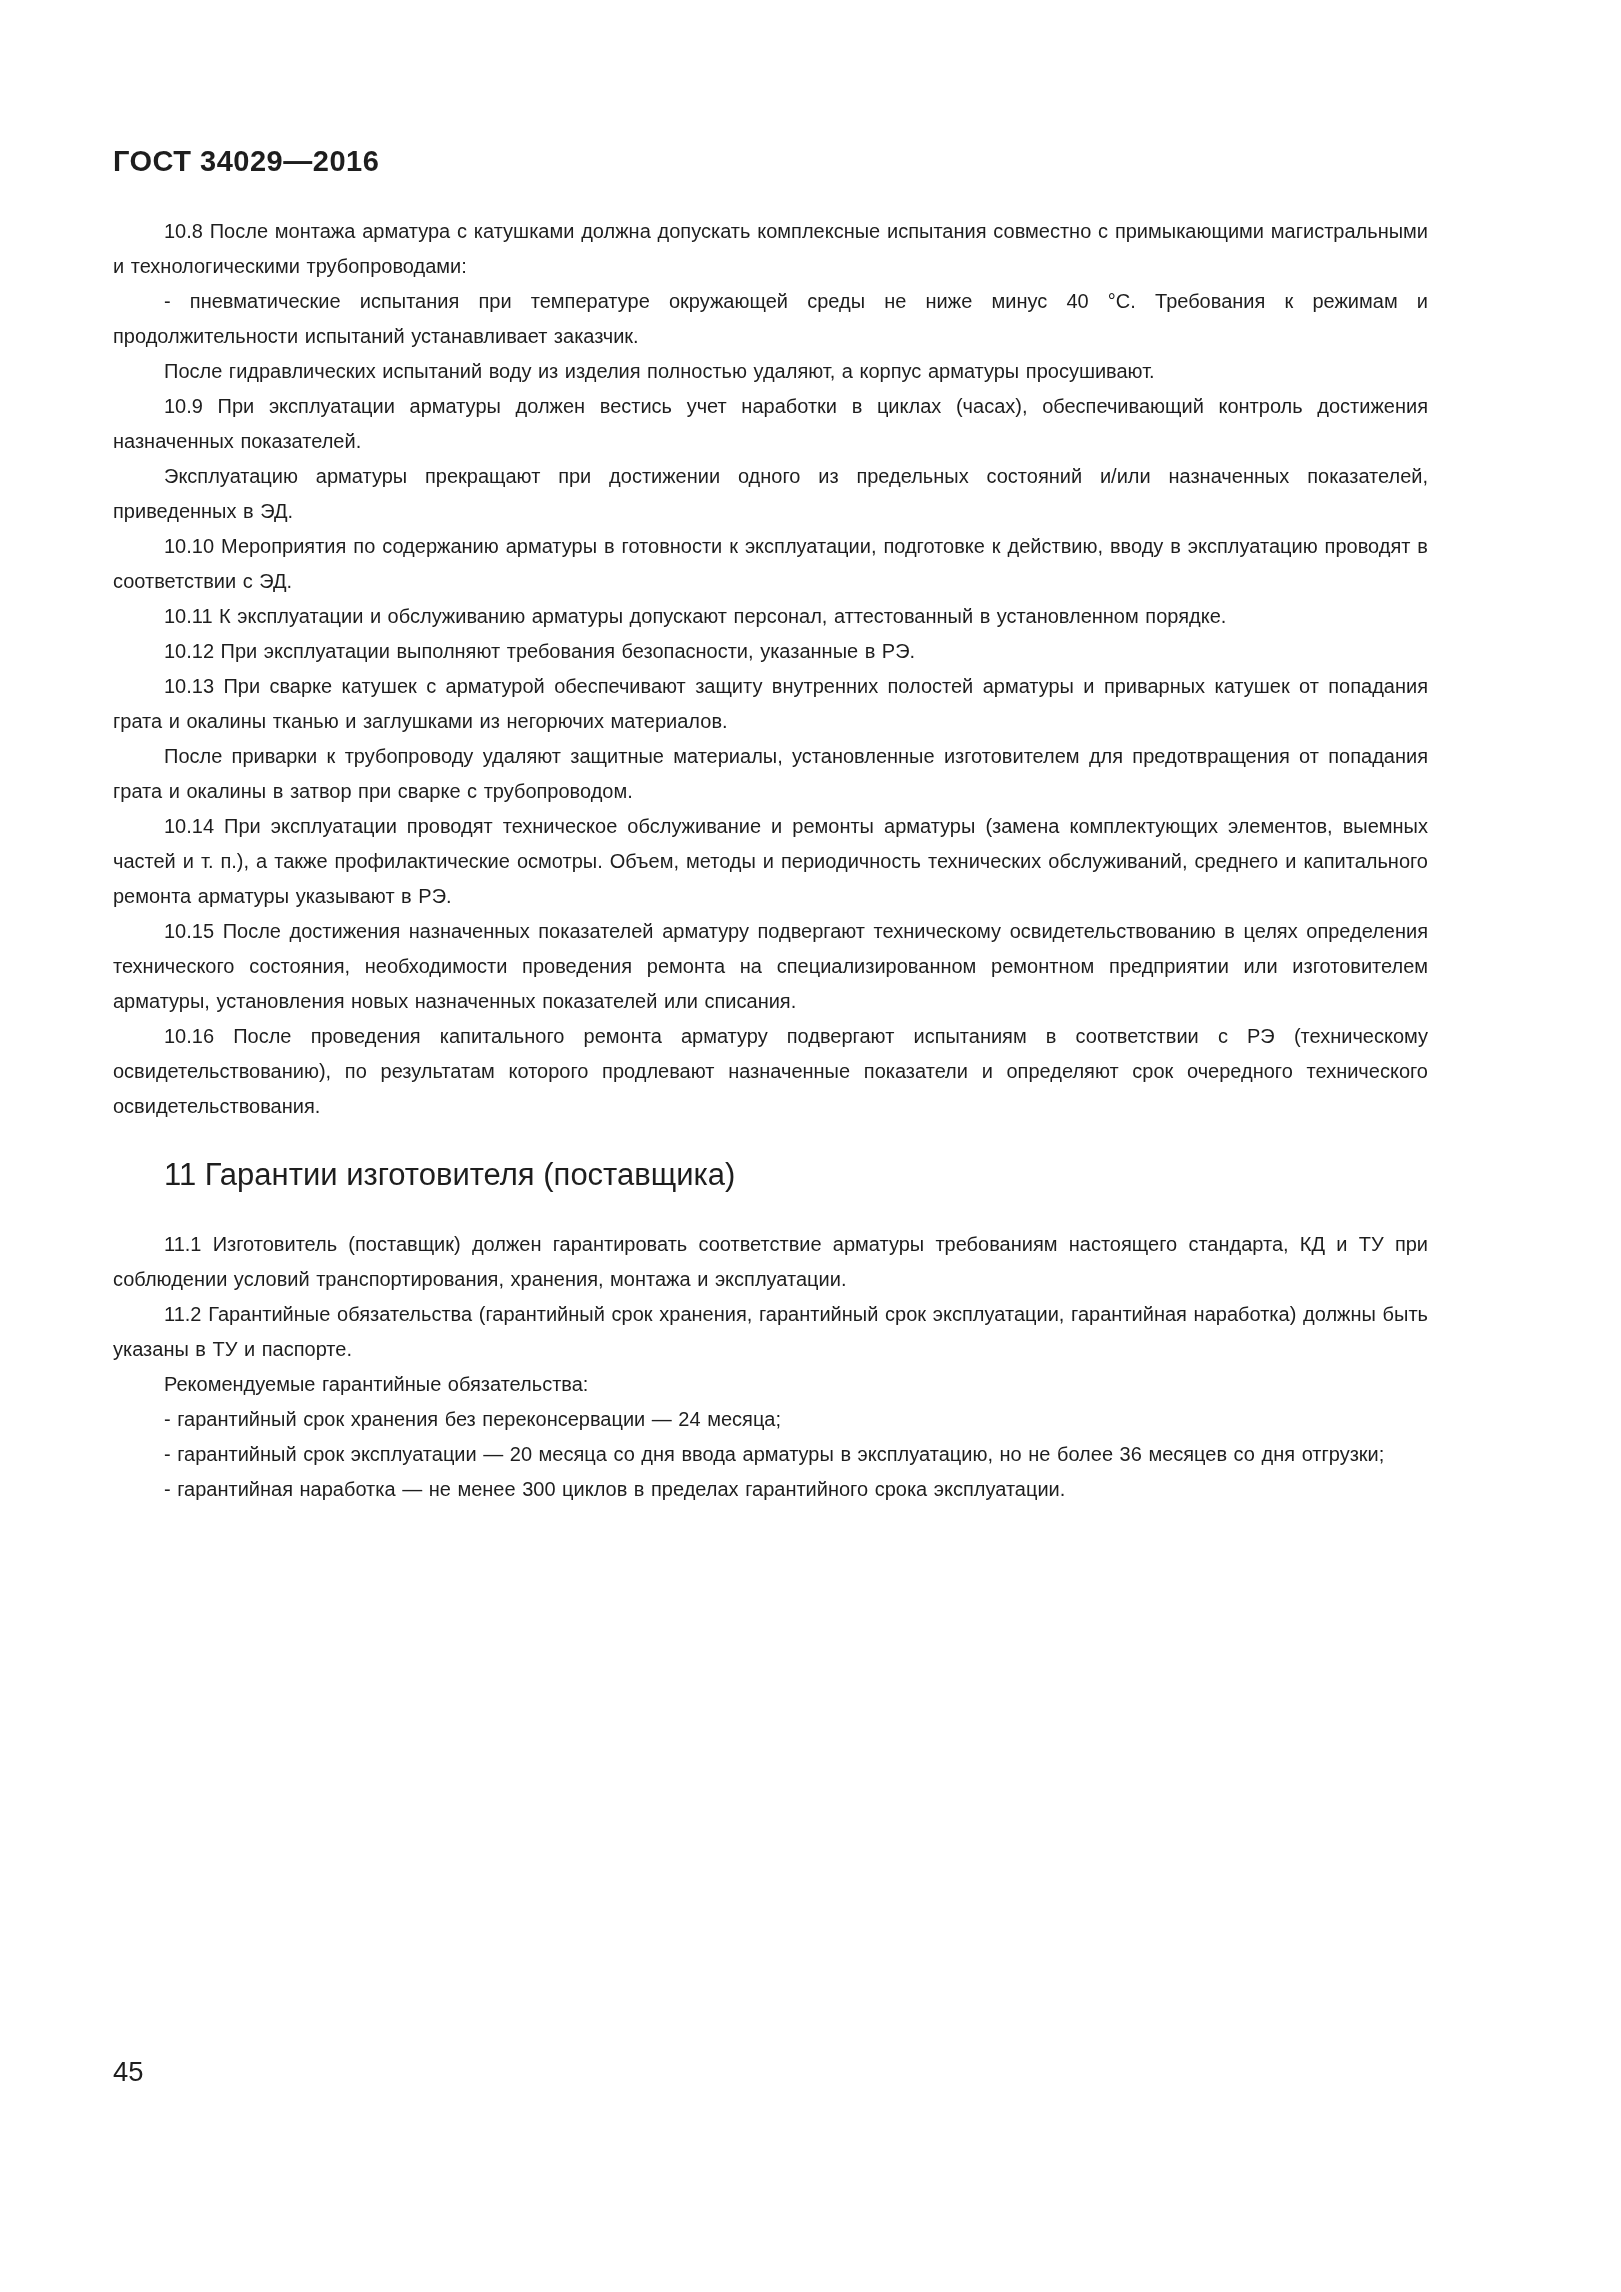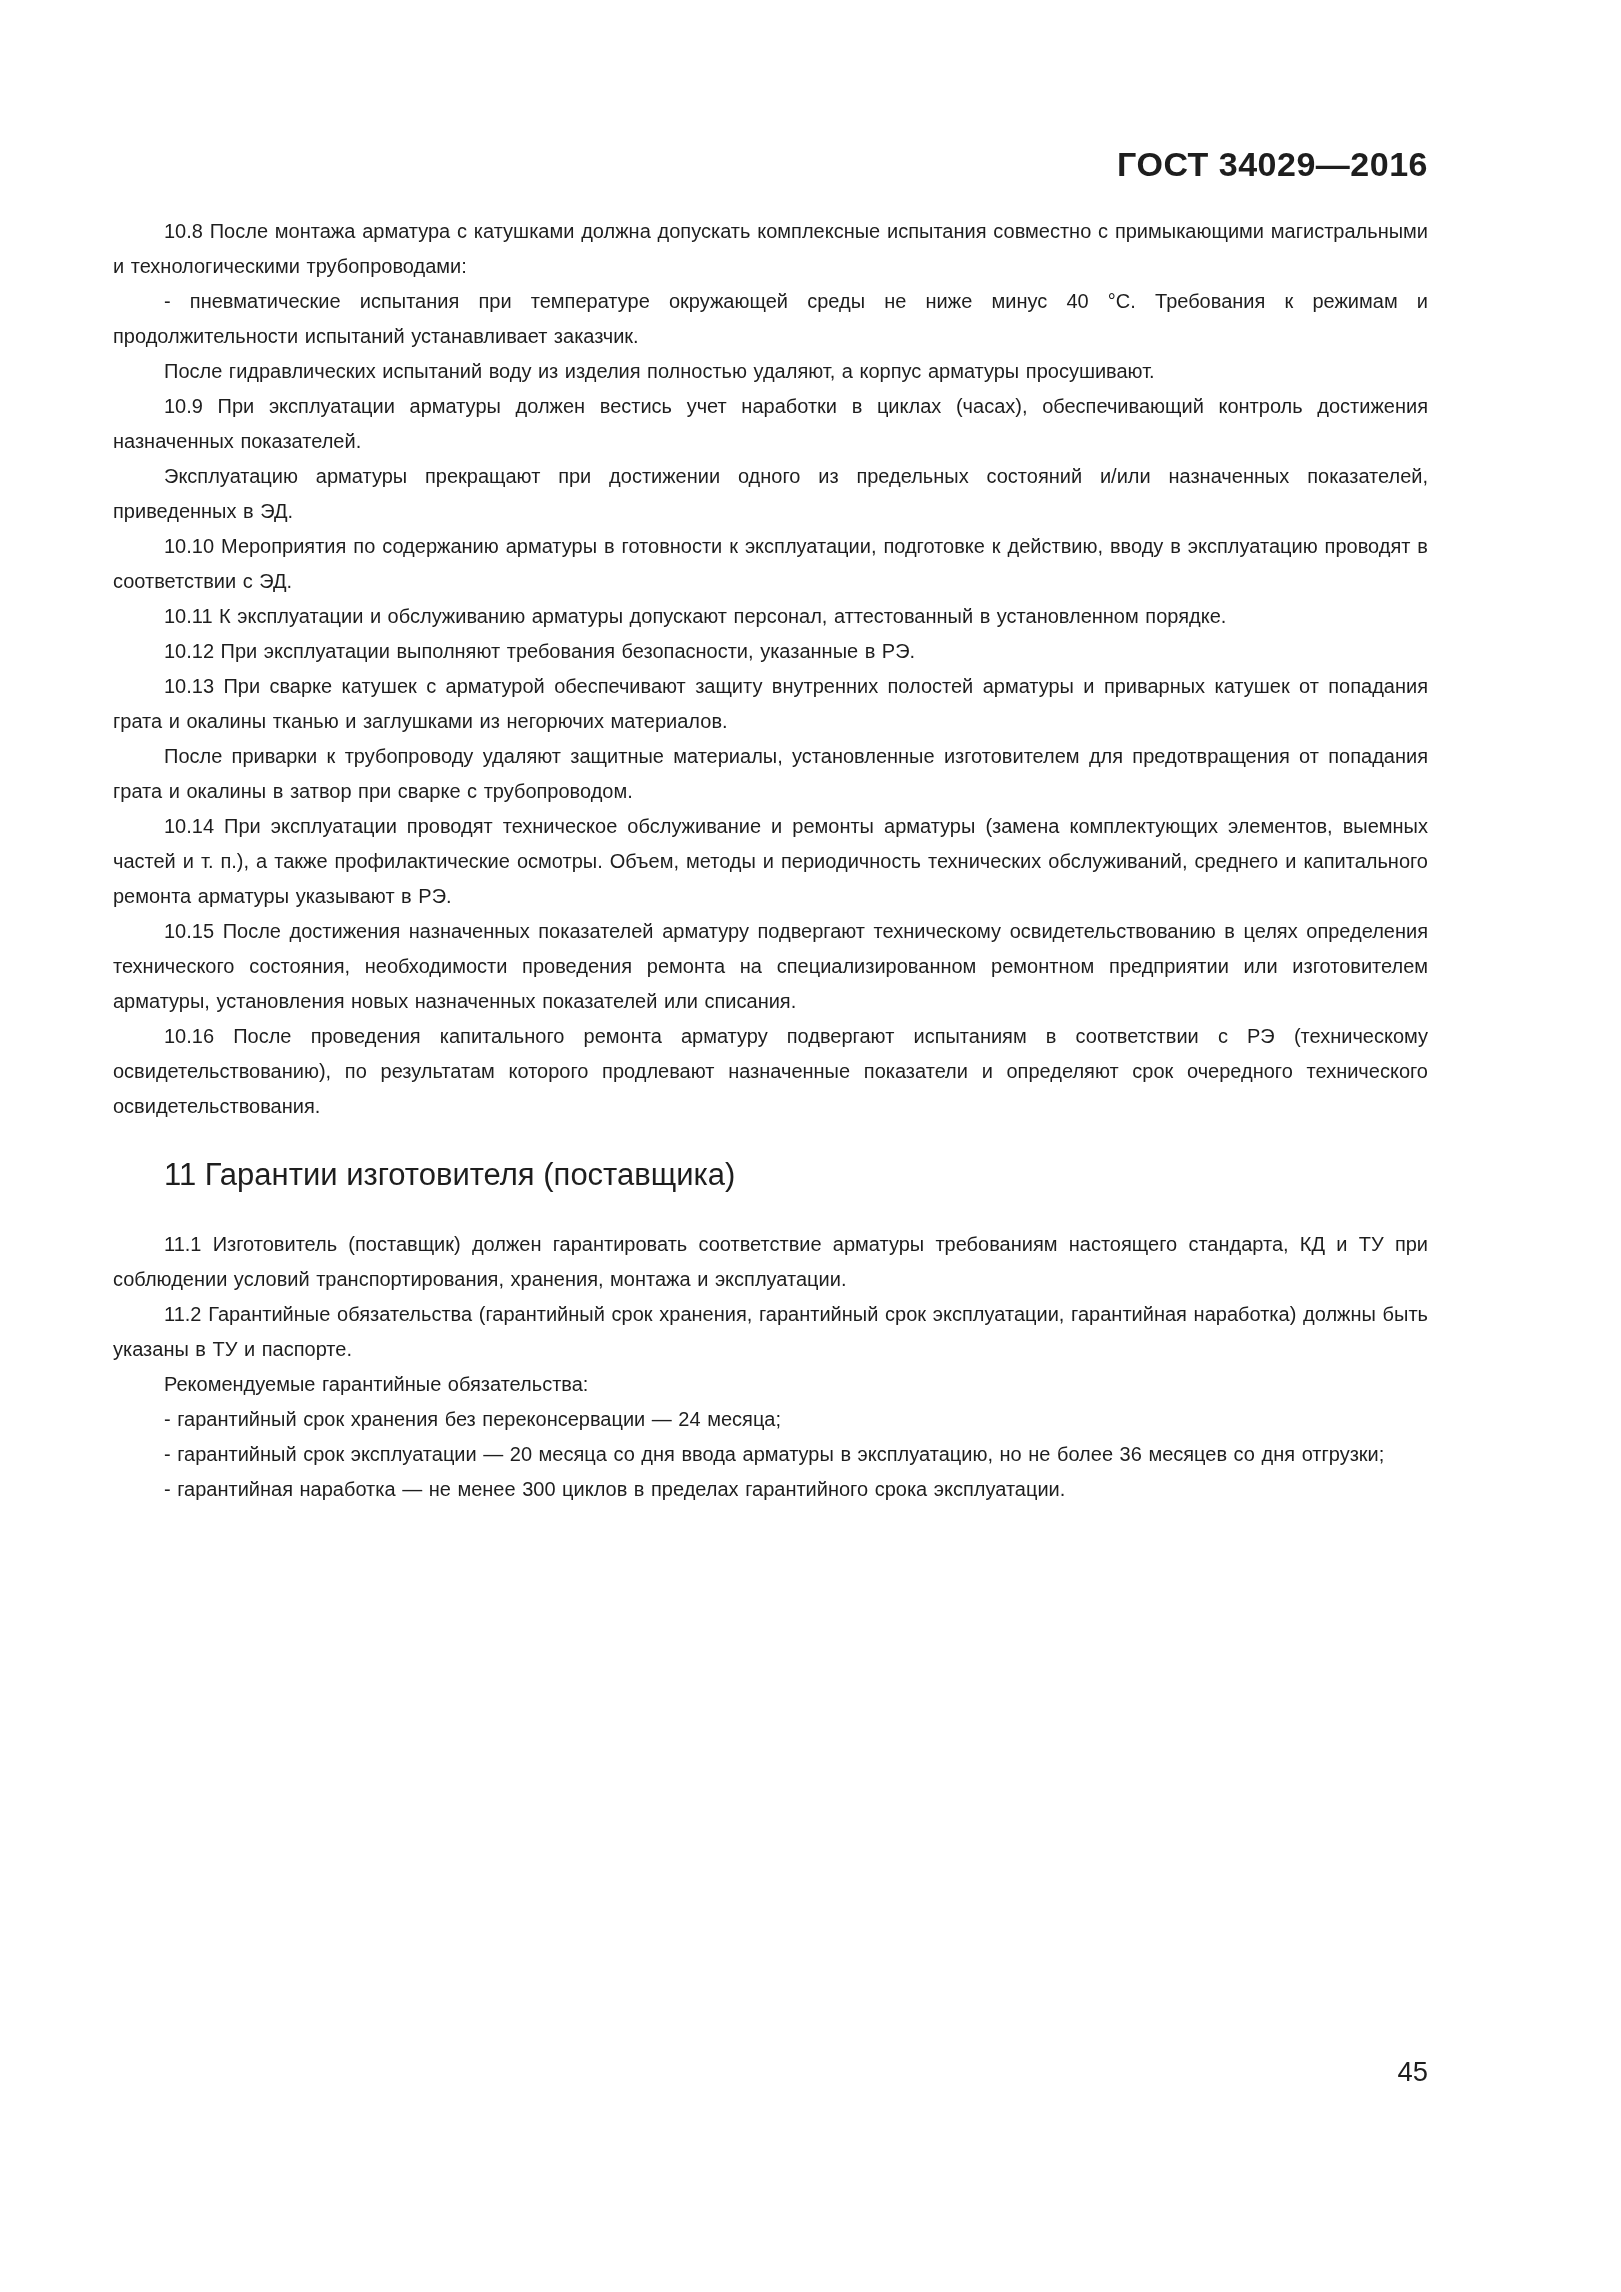--- a/index.html
+++ b/index.html
@@ -15,22 +15,22 @@
     background: #ffffff;
     font-family: "Liberation Sans", "DejaVu Sans", sans-serif;
     color: #1e1e1e;
     overflow: hidden;
   }
   .doc-header {
     position: absolute;
     top: 145px;
     left: 113px;
     width: 1315px;
-    text-align: right;
-    font-size: 34px;
+    text-align: left;
+    font-size: 29px;
     font-weight: bold;
     letter-spacing: 0.5px;
     white-space: nowrap;
   }
   .content {
     position: absolute;
     top: 214px;
     left: 113px;
     width: 1315px;
   }
@@ -49,21 +49,21 @@
     line-height: 39px;
     font-weight: normal;
     text-align: left;
     text-indent: 0;
   }
   .page-number {
     position: absolute;
     top: 2056px;
     left: 113px;
     width: 1315px;
-    text-align: right;
+    text-align: left;
     font-size: 27.4px;
   }
 </style>
 </head>
 <body>
 
 <div class="page">
   <div class="doc-header">ГОСТ 34029—2016</div>
 
   <main class="content">

